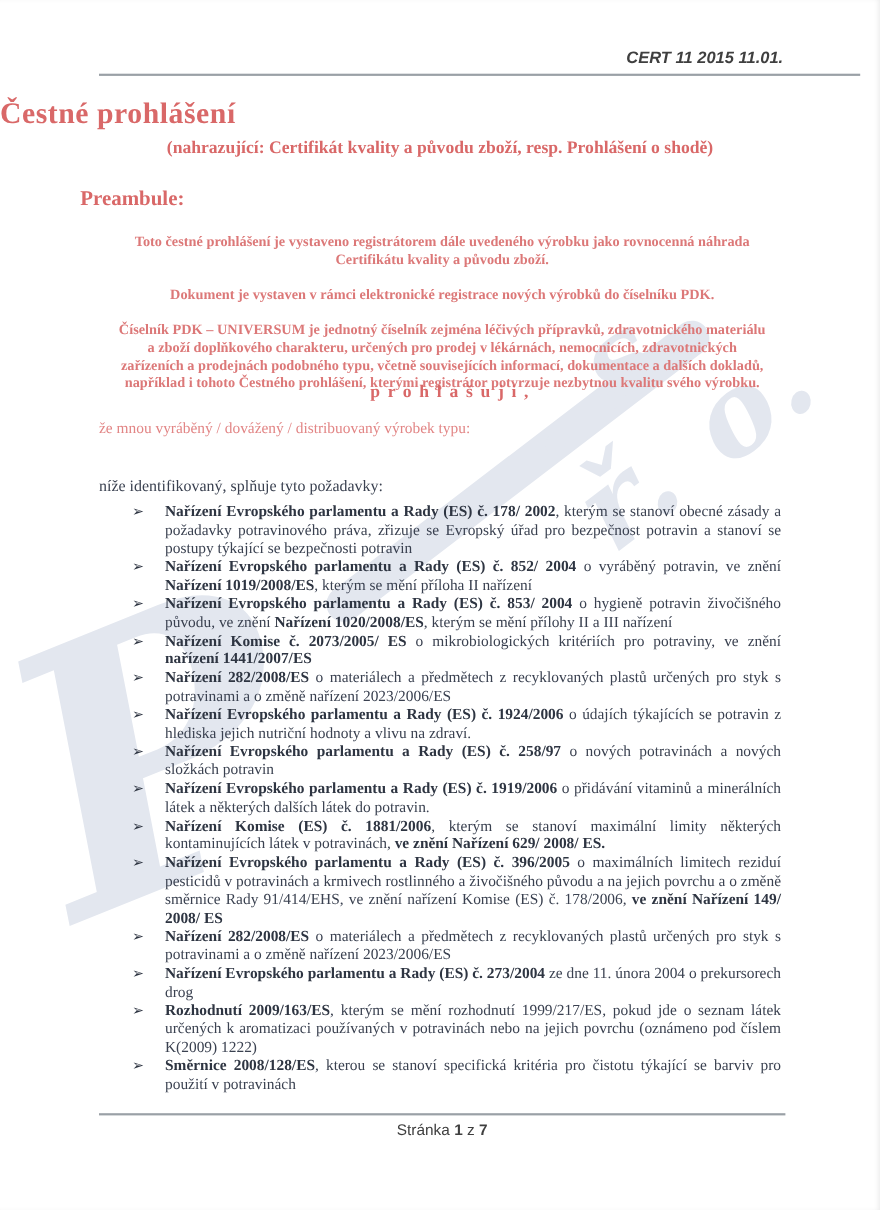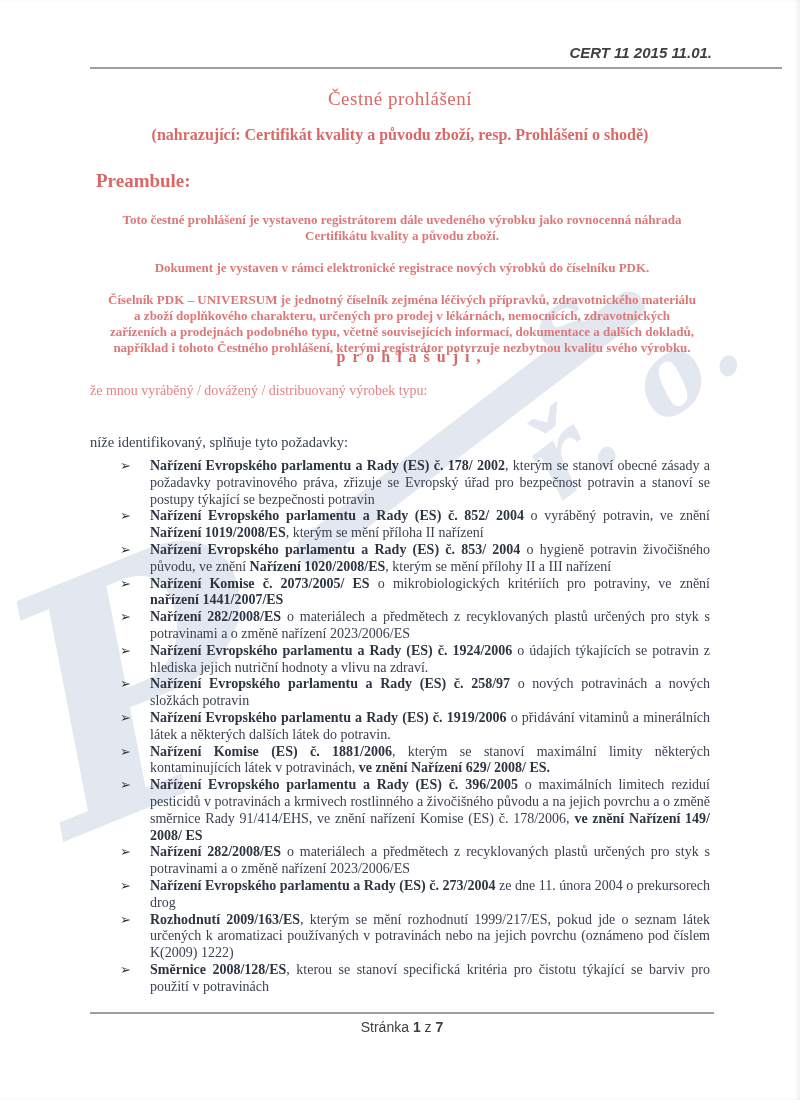--- a/index.html
+++ b/index.html
@@ -33,29 +33,29 @@
   }
   
   .layer{position:absolute; inset:0; z-index:1;}
   .hdr-text{
     position:absolute; top:44px; right:88px;
     font-family:"Liberation Sans", sans-serif; font-style:italic; font-weight:600;
     font-size:15px; color:var(--hf);
   }
   .hdr-line{position:absolute; top:67px; left:90px; width:692px; height:2px; background:var(--rule);}
   .title{
-    position:absolute; top:88px; left:0; width:100%; margin:0; text-align:center;
-    font-size:19px; font-weight:normal; color:var(--red-head); letter-spacing:.5px;
+    position:absolute; top:88px; left:0; width:100%; margin:0; 
+    font-size:27px; font-weight:bold; color:var(--red-head); letter-spacing:.5px;
   }
   .subtitle{
     position:absolute; top:126px; left:0; width:100%; text-align:center;
     font-size:16px; font-weight:bold; color:var(--red-head);
   }
   .pre-h{
-    position:absolute; top:170px; left:96px;
+    position:absolute; top:170px; left:73px;
     font-size:19px; font-weight:bold; color:var(--red-head);text-align:center;
   }
   .pre-body{
     position:absolute; top:196px; left:90px; width:624px;
     font-size:13px; font-weight:bold; color:var(--red-body); line-height:16px;
   }
   .pre-body p{margin:16px;text-align:center;}
   .ja{
     position:absolute; top:312px; left:0; width:100%; text-align:center;
     font-size:14.5px; color:var(--red-light);

